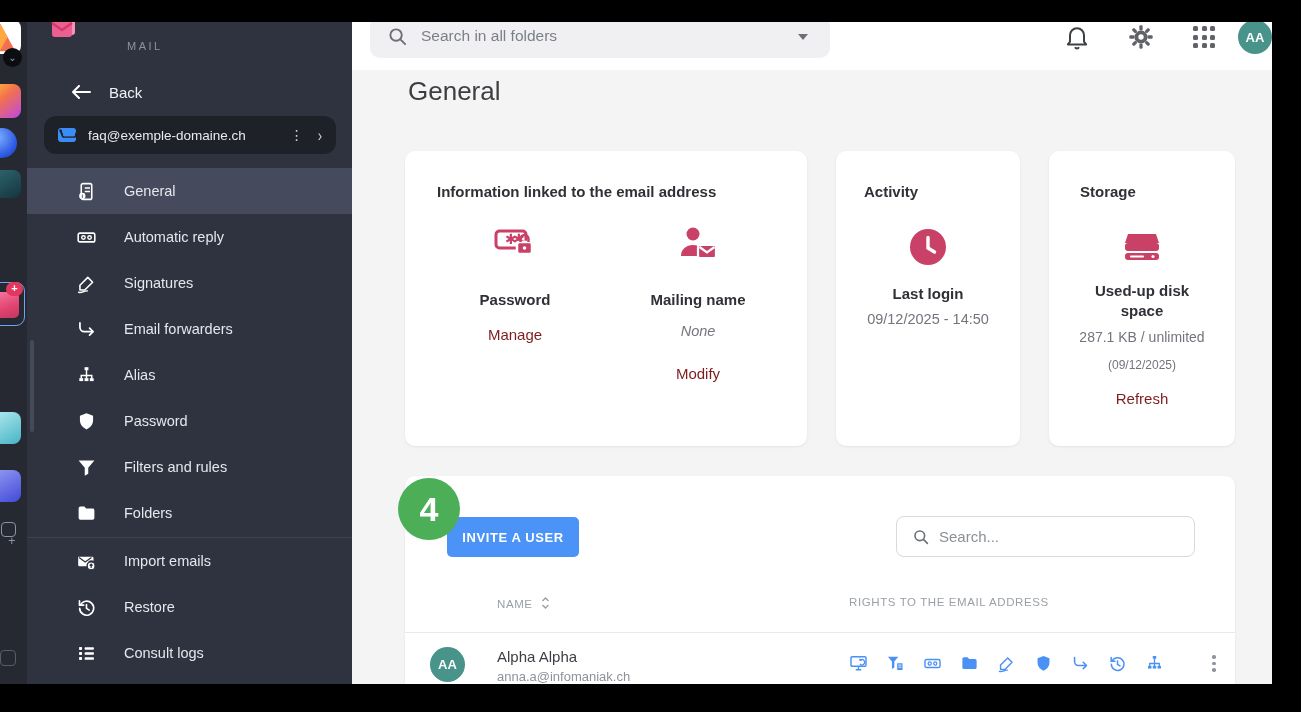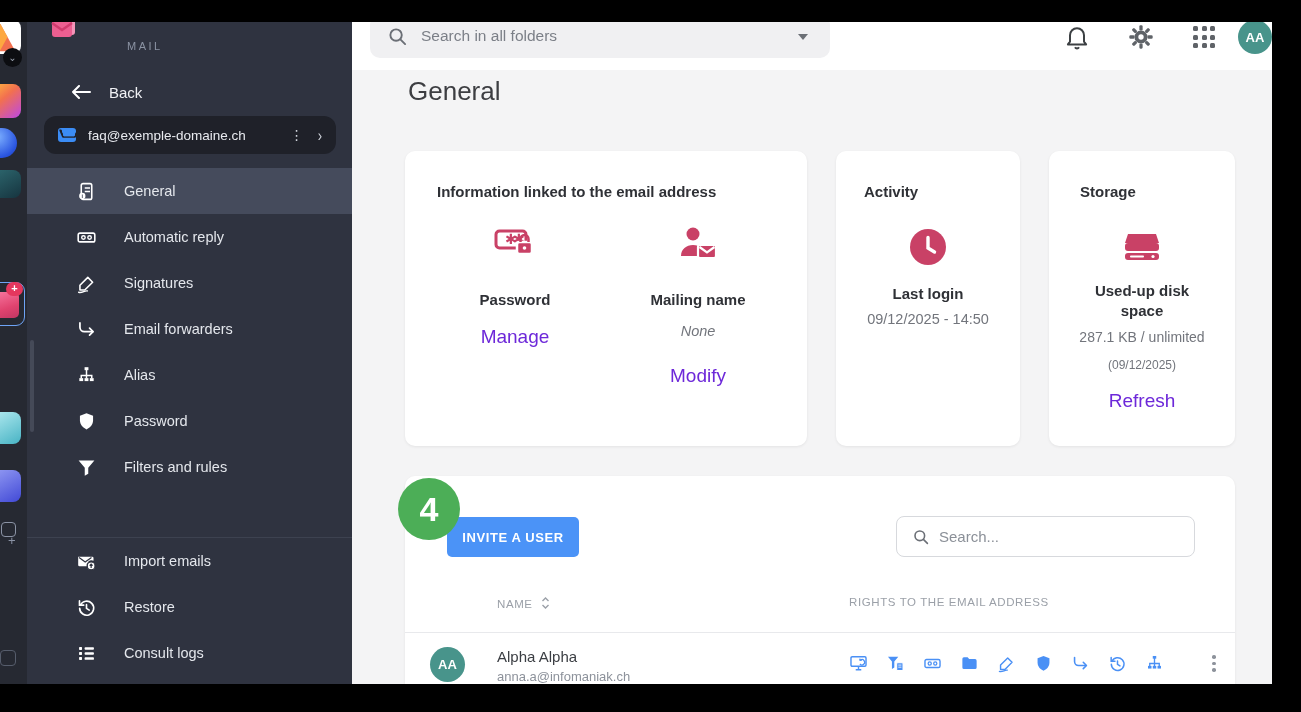--- a/index.html
+++ b/index.html
@@ -83,21 +83,21 @@
 
   .card { position:absolute; background:#fff; border-radius:10px; box-shadow:0 1px 3px rgba(0,0,0,.07); }
   .card-title { font-size:15px; font-weight:bold; color:#2f3136; }
   #card-info    { left:53px;  top:151px; width:402px; height:295px; }
   #card-act     { left:484px; top:151px; width:184px; height:295px; }
   #card-storage { left:697px; top:151px; width:186px; height:295px; }
   #card-info .card-title { position:absolute; left:32px; top:32px; }
   .info-col { position:absolute; top:70px; width:170px; text-align:center; }
   .info-col .big-ic { height:46px; display:flex; align-items:center; justify-content:center; color:#c94166; }
   .lbl-bold { font-size:15px; font-weight:bold; color:#2f3136; }
-  .link { color:#6d28d9; font-size:19px; cursor:pointer; }
+  .link { color:#7f1d1d; font-size:15px; cursor:pointer; }
   .muted { color:#72757c; font-size:14.5px; }
   .card-center { position:absolute; left:0; width:100%; text-align:center; }
 
   
   #card-users { left:53px; top:476px; width:830px; height:236px; border-radius:10px 10px 0 0; }
   .step-badge { position:absolute; left:46px; top:478px; width:62px; height:62px; border-radius:50%; background:#4cae57;
     color:#fff; font-size:34px; font-weight:bold; display:flex; align-items:center; justify-content:center; z-index:8; }
   .invite-btn { position:absolute; left:42px; top:41px; width:132px; height:40px; background:#4b93f7; border:0; border-radius:5px;
     color:#fff; font-size:13px; font-weight:bold; letter-spacing:.6px; cursor:pointer; font-family:inherit; }
   .tbl-search { position:absolute; left:491px; top:40px; width:299px; height:41px; border:1.5px solid #d7d9dd; border-radius:8px;
@@ -229,20 +229,28 @@
     <span>Password</span>
   </div>
   <div class="sb-item" style="top:444px">
     <span class="ic">
         <svg viewBox="0 0 24 24">
           <path d="M3 4h18l-7 8.2V19l-4 2.5v-9.3z" fill="currentColor"></path>
         </svg>
       </span>
     <span>Filters and rules</span>
   </div>
+  <div class="sb-item" style="top:490px">
+    <span class="ic">
+        <svg viewBox="0 0 24 24">
+          <path d="M3 6a2 2 0 0 1 2-2h4.6l2 2.4H19a2 2 0 0 1 2 2V17a2 2 0 0 1-2 2H5a2 2 0 0 1-2-2z" fill="currentColor"></path>
+        </svg>
+      </span>
+    <span>Folders</span>
+  </div>
   <div class="sb-div"></div>
   <div class="sb-item" style="top:538px">
     <span class="ic">
         <svg viewBox="0 0 24 24">
           <path d="M2.5 6.5h16a1.5 1.5 0 0 1 1.5 1.5v3.2a5.6 5.6 0 0 0-7.7 6.3H4a1.5 1.5 0 0 1-1.5-1.5z" fill="currentColor"></path>
           <path d="M3.5 7.5l7 5 7.2-5" fill="none" stroke="#2f3340" stroke-width="1.4"></path>
           <circle cx="17.3" cy="17" r="4.4" fill="currentColor" stroke="#2f3340" stroke-width="1.3"></circle>
           <path d="M17.3 19.3v-4.2M15.6 16.7l1.7-1.7 1.7 1.7" stroke="#2f3340" stroke-width="1.4" fill="none"></path>
         </svg>
       </span>

